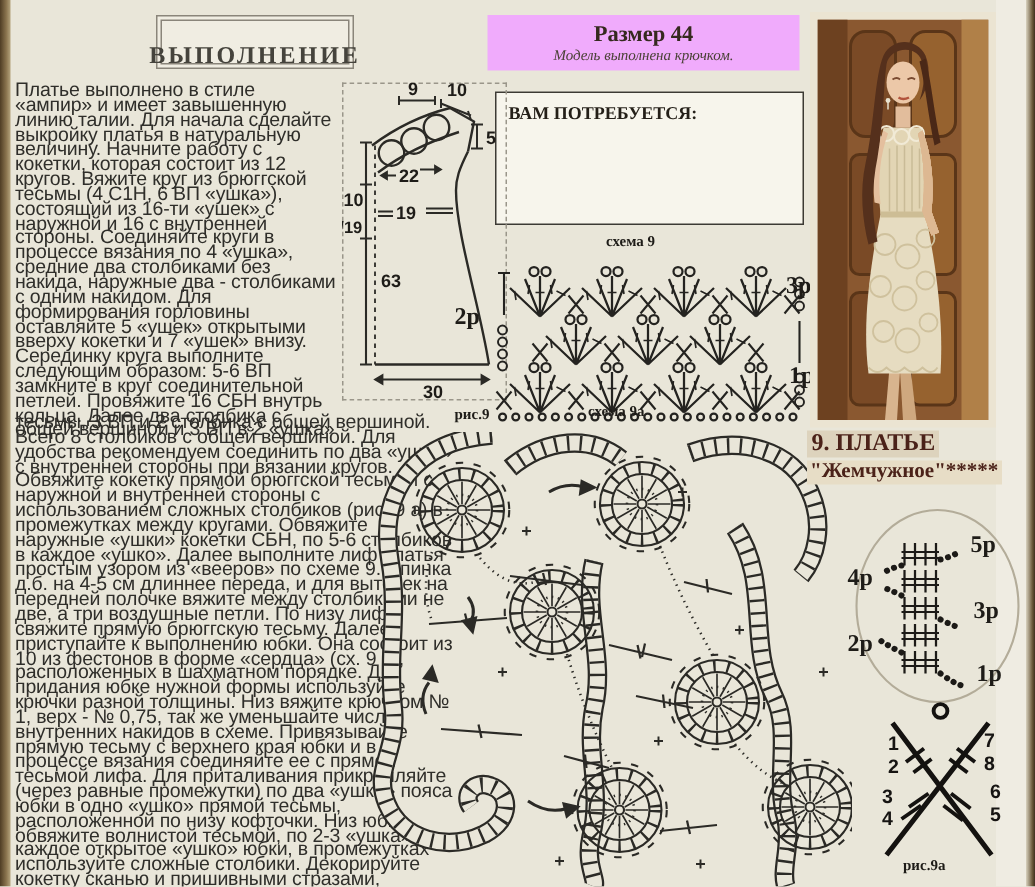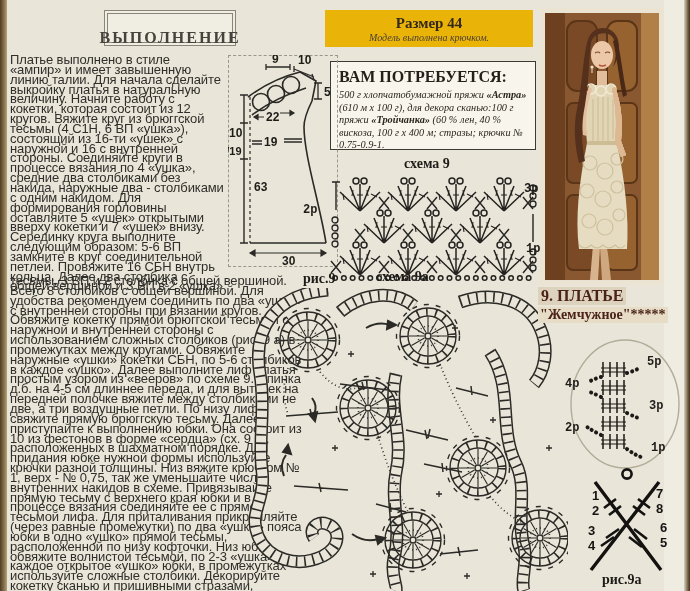--- a/index.html
+++ b/index.html
@@ -21,33 +21,33 @@
     background:#f0ede2;padding:2px;box-sizing:border-box;}
   .exec-inner{border:1px solid #8a857a;width:100%;height:100%;display:flex;
     align-items:center;justify-content:center;box-sizing:border-box;}
   .exec-title{font-family:"Liberation Serif",serif;font-weight:bold;font-size:16px;
     letter-spacing:2px;color:#45433c;margin-top:19px;}
   
   .instr{font-size:13px;line-height:9.85px;letter-spacing:-0.12px;color:#2f2e2a;text-align:left;}
   .instr1{left:10px;top:55px;width:214px;}
   .instr2{left:10px;top:276px;width:292px;}
   
-  .size-band{left:325px;top:10px;width:208px;height:37px;background:#eab308;
+  .size-band{left:325px;top:10px;width:208px;height:37px;background:#f0abfc;
     display:flex;flex-direction:column;align-items:center;justify-content:center;}
   .size-title{font-family:"Liberation Serif",serif;font-weight:bold;font-size:15px;color:#35291e;}
   .size-note{font-family:"Liberation Serif",serif;font-style:italic;font-size:10px;color:#4a4136;}
   
   .mat-box{left:330px;top:61px;width:206px;height:89px;background:#f7f5ec;
     border:1.3px solid #3c3a34;box-sizing:border-box;padding:6px 8px 4px 8px;}
-  .mat-title{font-family:"Liberation Serif",serif;font-weight:bold;font-size:16px;color:#241f18;margin-bottom:3px;}
+  .mat-title{font-family:"Liberation Serif",serif;font-weight:bold;font-size:12px;color:#241f18;margin-bottom:3px;}
   .mat-text{font-family:"Liberation Serif",serif;font-style:italic;font-size:10.3px;
     line-height:12.6px;color:#2b251c;}
   
-  .diag-label{font-family:"Liberation Serif",serif;font-weight:bold;font-size:14px;color:#1e1c18;}
-  .row-label{font-family:Liberation Mono, monospace;font-weight:bold;font-size:12px;color:#1e1c18;}
+  .diag-label{font-family:"Liberation Serif",serif;font-weight:bold;font-size:10px;color:#1e1c18;}
+  .row-label{font-family:Liberation Serif, serif;font-weight:bold;font-size:16px;color:#1e1c18;}
   
   .dress-box{left:228px;top:55px;width:110px;height:212px;border:1.5px dashed #9a968a;
     box-sizing:border-box;}
   
   .prod{left:538px;top:287px;width:128px;}
   .prod-line1{background:#ddd3bd;display:inline-block;padding:0 3px;}
   .prod-title{font-family:"Liberation Serif",serif;font-weight:bold;font-size:16px;color:#4b2219;}
   .prod-sub{font-family:"Liberation Serif",serif;font-weight:bold;font-size:14px;color:#4b2219;
     background:#e7ddc6;display:inline-block;padding:0 2px;}
   
@@ -74,21 +74,20 @@
 <div class="abs instr instr1">Платье выполнено в стиле «ампир» и имеет завышенную линию талии. Для начала сделайте выкройку платья в натуральную величину. Начните работу с кокетки, которая состоит из 12 кругов. Вяжите круг из брюггской тесьмы (4 С1Н, 6 ВП «ушка»), состоящий из 16-ти «ушек» с наружной и 16 с внутренней стороны. Соединяйте круги в процессе вязания по 4 «ушка», средние два столбиками без накида, наружные два - столбиками с одним накидом. Для формирования горловины оставляйте 5 «ушек» открытыми вверху кокетки и 7 «ушек» внизу. Серединку круга выполните следующим образом: 5-6 ВП замкните в круг соединительной петлей. Провяжите 16 СБН внутрь кольца. Далее два столбика с общей вершиной и 3 ВП в 2 «ушка»</div>
 <div class="abs instr instr2">тесьмы, 3 ВП и 2 столбика с общей вершиной. Всего 8 столбиков с общей вершиной. Для удобства рекомендуем соединить по два «ушка» с внутренней стороны при вязании кругов. Обвяжите кокетку прямой брюггской тесьмой с наружной и внутренней стороны с использованием сложных столбиков (рис. 9 а) в промежутках между кругами. Обвяжите наружные «ушки» кокетки СБН, по 5-6 столбиков в каждое «ушко». Далее выполните лиф платья простым узором из «вееров» по схеме 9. Спинка д.б. на 4-5 см длиннее переда, и для выточек на передней полочке вяжите между столбиками не две, а три воздушные петли. По низу лифа свяжите прямую брюггскую тесьму. Далее приступайте к выполнению юбки. Она состоит из 10 из фестонов в форме «сердца» (сх. 9 а), расположенных в шахматном порядке. Для придания юбке нужной формы используйте крючки разной толщины. Низ вяжите крючком № 1, верх - № 0,75, так же уменьшайте число внутренних накидов в схеме. Привязывайте прямую тесьму с верхнего края юбки и в процессе вязания соединяйте ее с прямой тесьмой лифа. Для приталивания прикрепляйте (через равные промежутки) по два «ушка» пояса юбки в одно «ушко» прямой тесьмы, расположенной по низу кофточки. Низ юбки обвяжите волнистой тесьмой, по 2-3 «ушка» в каждое открытое «ушко» юбки, в промежутках используйте сложные столбики. Декорируйте кокетку сканью и пришивными стразами, располагая их в центре каждого круга.</div>
 
 <div class="abs size-band">
   <span class="size-title">Размер 44</span>
   <span class="size-note">Модель выполнена крючком.</span>
 </div>
 
 <div class="abs mat-box">
   <div class="mat-title">ВАМ ПОТРЕБУЕТСЯ:</div>
-  <div class="mat-text"><span>500 г хлопчатобумажной пряжи </span><span style="font-weight: bold;">«Астра»</span><span> (610 м х 100 г), для декора сканью:100 г пряжи </span><span style="font-weight: bold;">«Тройчанка»</span><span> (60 % лен, 40 % вискоза, 100 г х 400 м; стразы; крючки № 0.75-0.9-1.</span></div>
 </div>
 
 <div class="abs dress-box"></div>
 <svg class="abs" style="left:228px;top:55px;" width="110" height="212" viewBox="0 0 110 212">
   <g stroke="#2b2a26" fill="none" stroke-width="1.6">
 
     <path d="M22,42 V188" stroke-dasharray="3,3" stroke-width="1.2"></path>
 
     <path d="M16,40 V188 M12,40 h8 M12,68 h8 M12,104 h8 M12,188 h8" stroke-width="1.4"></path>
 
@@ -184,21 +183,21 @@
       <circle cx="203" cy="96" r="3"></circle>
     <path d="M6,10 v28 M2,10 h8" stroke-width="1.4"></path>
     <path d="M203,42 v28" stroke-width="1.4"></path>
   </g>
 </svg>
 <span class="abs row-label" style="left:524px;top:182px;">3р</span>
 <span class="abs row-label" style="left:303px;top:203px;">2р</span>
 <span class="abs row-label" style="left:526px;top:242px;">1р</span>
 
 <span class="abs diag-label" style="left:303px;top:271px;">рис.9</span>
-<span class="abs diag-label" style="left:376px;top:269px;">схема 9а</span>
+<span class="abs diag-label" style="left:392px;top:269px;">схема 9а</span>
 
 <svg class="abs" style="left:228px;top:288px;" width="340" height="303" viewBox="0 0 340 303">
   <defs>
     <g id="flower" stroke="#2b2a26" fill="none" stroke-width="1.4">
       <circle r="20"></circle>
         <circle r="28"></circle>
       <circle r="24" stroke-width="8" stroke-dasharray="1.6,7.6"></circle>
       <circle r="31.5" stroke-dasharray="5,7" stroke-width="1.4"></circle>
       <path d="M4,0 L19,0 M3.5,2 L16.5,9.5 M2,3.5 L9.5,16.5 M0,4 L0,19 M-2,3.5 L-9.5,16.5 M-3.5,2 L-16.5,9.5 M-4,0 L-19,0 M-3.5,-2 L-16.5,-9.5 M-2,-3.5 L-9.5,-16.5 M0,-4 L0,-19 M2,-3.5 L9.5,-16.5 M3.5,-2 L16.5,-9.5" stroke-width="1.1"></path>
       <circle r="10" stroke-dasharray="0.9,3" stroke-width="1.7"></circle>

